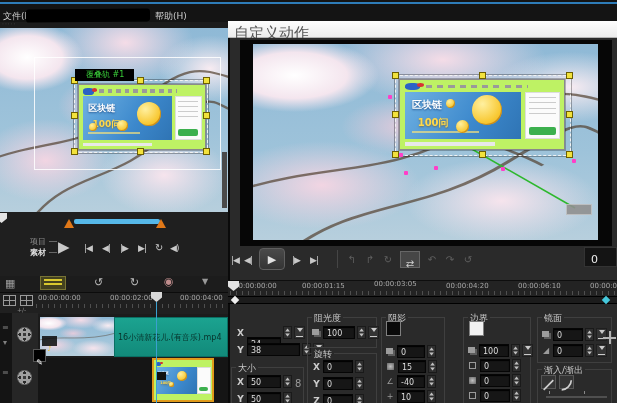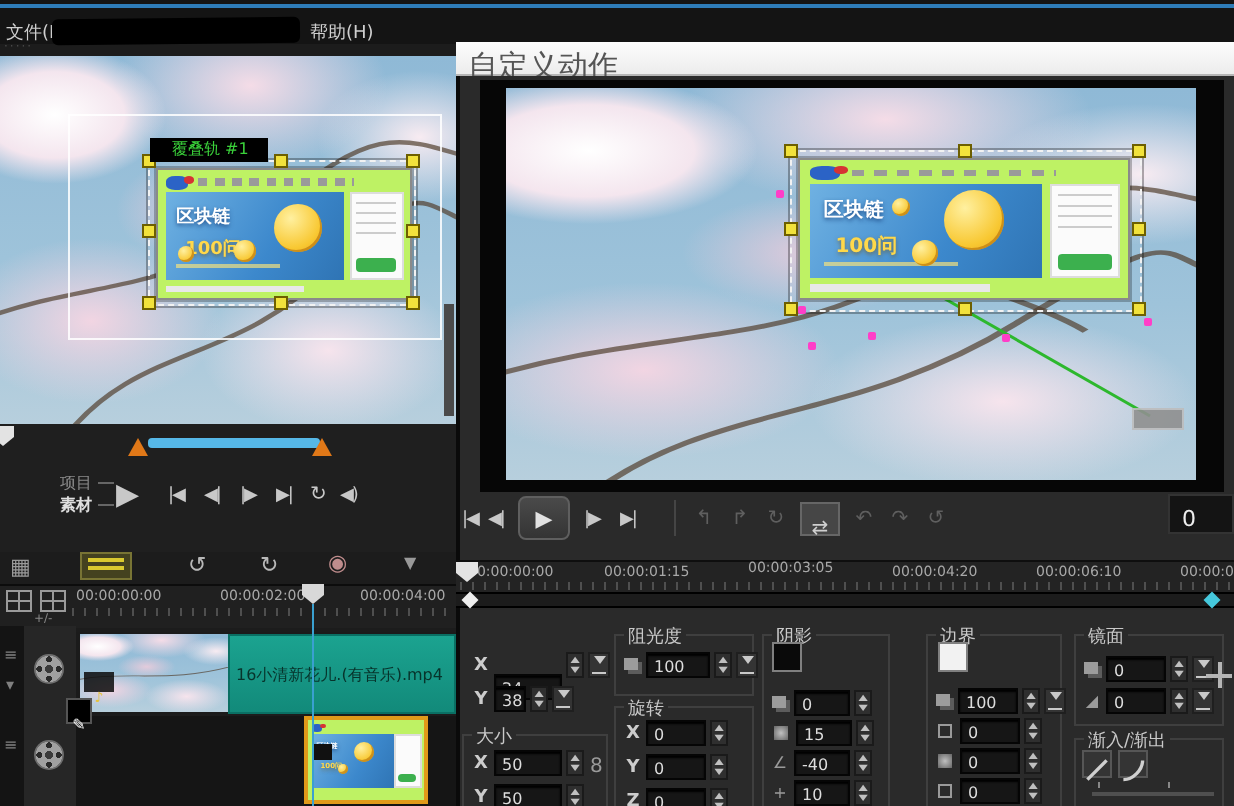--- a/index.html
+++ b/index.html
@@ -314,21 +314,21 @@
     <span class="axis">X</span>
     <div class="vbox" style="width:34px;margin-top:21px;">24</div>
     <div class="spin">
         <i>▲</i>
         <i>▼</i>
       </div>
     <div class="ease"></div>
   </div>
   <div class="prow" style="left:236px;top:343px;">
     <span class="axis">Y</span>
-    <div class="vbox" style="width:16px;">38</div>
+    <div class="vbox" style="width:53px;">38</div>
     <div class="spin">
         <i>▲</i>
         <i>▼</i>
       </div>
     <div class="ease"></div>
   </div>
 
   <div class="sec" style="left:231px;top:367px;width:71px;height:36px;border-bottom:none;">
     <span class="slab">大小</span>
   </div>

